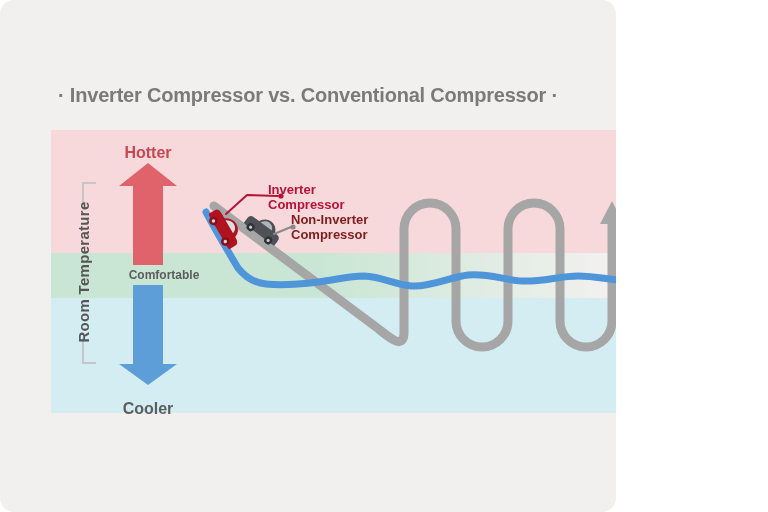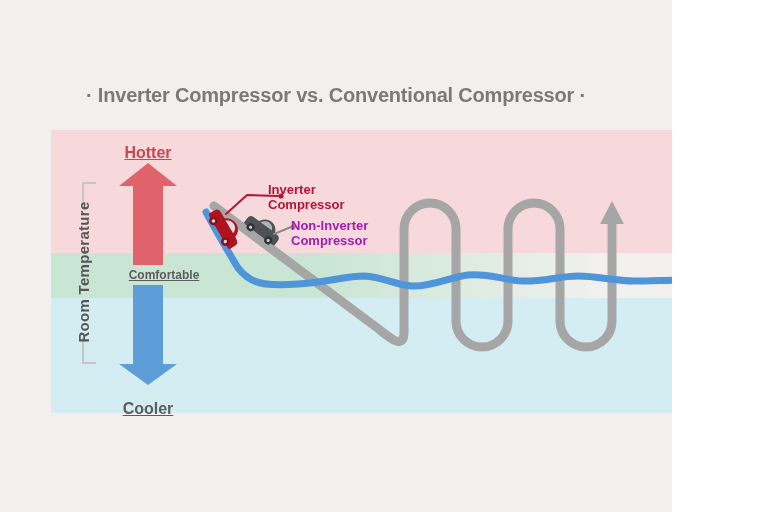--- a/index.html
+++ b/index.html
@@ -1,46 +1,46 @@
 <!DOCTYPE html>
 <html><head>
 <meta charset="utf-8">
 <style>
   html,body{margin:0;padding:0;}
   .stage{
-    position:relative;width:672px;height:512px;background:#f1f0ee;
-    font-family:"Liberation Sans",sans-serif;overflow:hidden;
+    position:relative;width:616px;height:512px;background:#f1f0ee;
+    font-family:"Liberation Sans",sans-serif;overflow:hidden;border-radius:14px;
   }
   .abs{position:absolute;}
   .page-title{
     left:0;right:0;top:84px;text-align:center;
     font-size:20px;font-weight:bold;color:#7a7a7a;letter-spacing:-0.2px;
   }
   .band{left:51px;width:671px;}
   .band-hot{top:130px;height:123px;background:#f7d9db;}
   .band-comfort{top:253px;height:45px;
     background:linear-gradient(to right,#c9e6d4 0%,#c9e6d4 40%,rgba(201,230,212,0) 82%);}
   .band-cool{top:298px;height:115px;background:#d3edf2;}
   .bracket{left:82px;width:12px;height:24px;}
   .bracket-top{top:182px;border-top:2px solid #c6c6c6;border-left:2px solid #c6c6c6;}
   .bracket-bottom{top:338px;border-bottom:2px solid #c6c6c6;border-left:2px solid #c6c6c6;}
   .vert-label{
     left:83px;top:272px;transform:translate(-50%,-50%) rotate(-90deg);
     white-space:nowrap;font-size:15px;font-weight:bold;color:#565656;letter-spacing:0.3px;
   }
-  .zone-label{transform:translate(-50%,-50%);white-space:nowrap;font-weight:bold;text-decoration:underline;}
+  .zone-label{transform:translate(-50%,-50%);white-space:nowrap;font-weight:bold;}
   .lbl-hotter{left:148px;top:153px;font-size:16px;color:#c74754;}
   .lbl-comfortable{left:164px;top:275px;font-size:12px;color:#5d5d5d;}
   .lbl-cooler{left:148px;top:409px;font-size:16px;color:#5d5d5d;}
   .series-label{
     transform:translate(-50%,0);font-weight:bold;
     font-size:13px;line-height:15px;
   }
   .lbl-inverter{left:311px;top:182px;width:86px;color:#b81238;}
-  .lbl-noninverter{left:339px;top:218px;width:96px;color:#a21caf;}
+  .lbl-noninverter{left:339px;top:212px;width:96px;color:#7f1d1d;}
   svg.overlay{position:absolute;left:0;top:0;}
 </style>
 </head>
 <body>
 
 <div class="stage">
 
   <div class="abs page-title">· Inverter Compressor vs. Conventional Compressor ·</div>
 
   <div class="abs band band-hot"></div>

